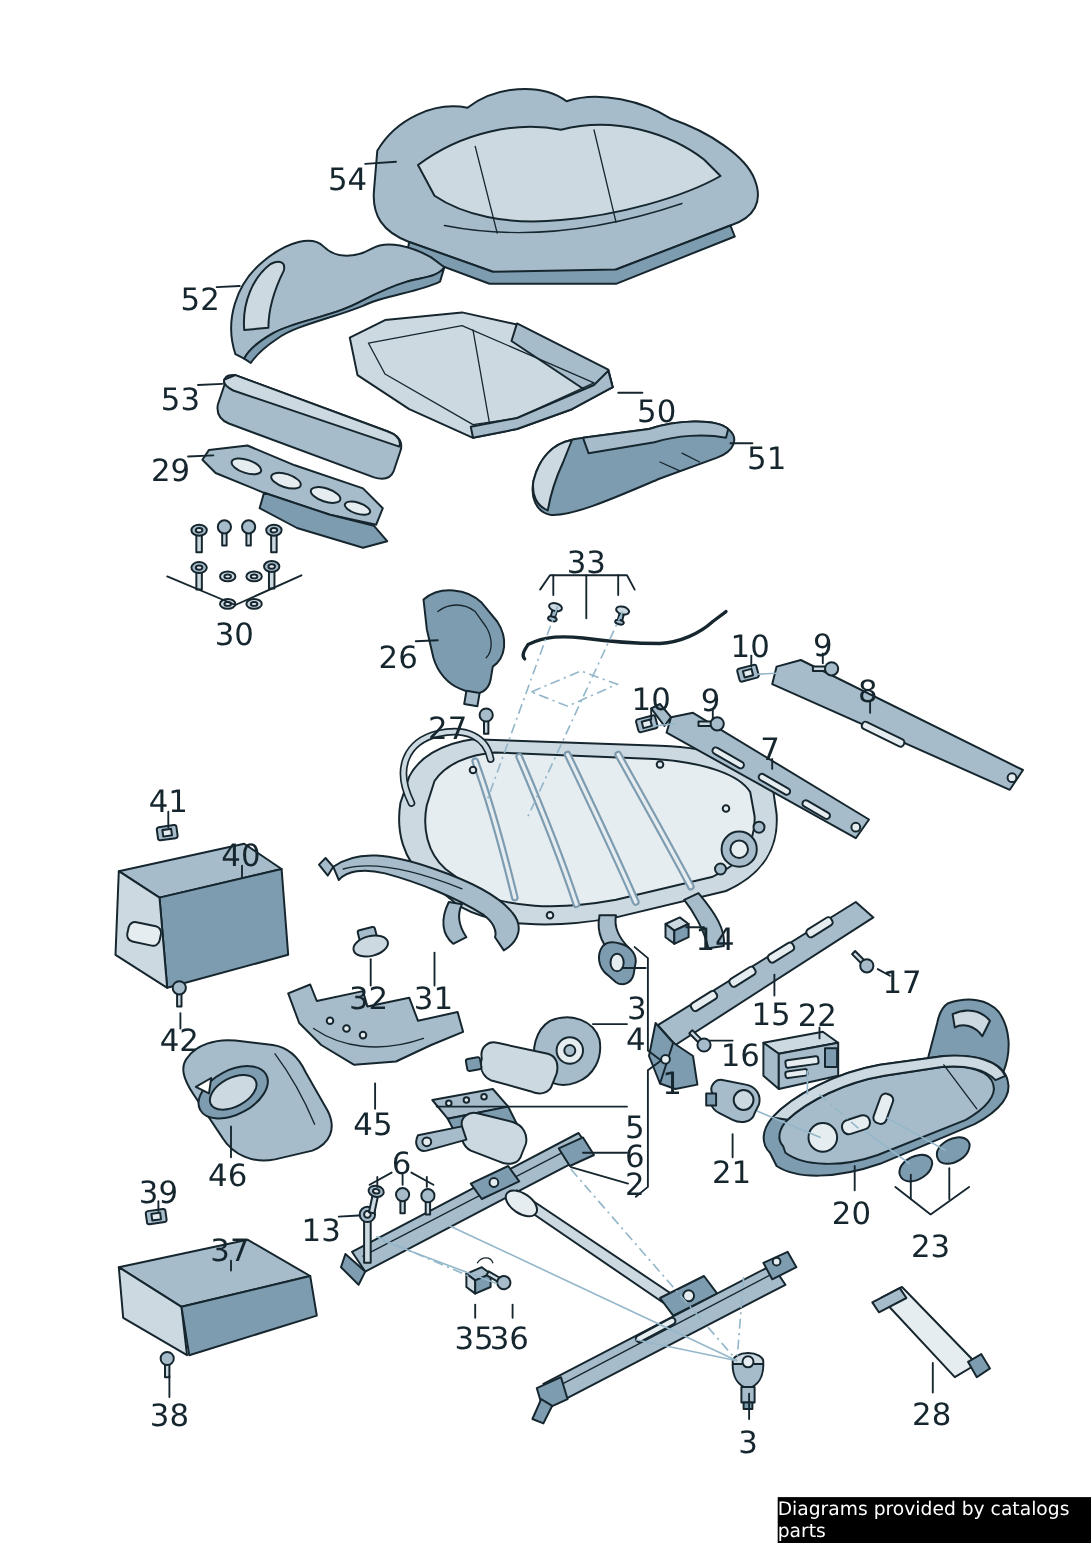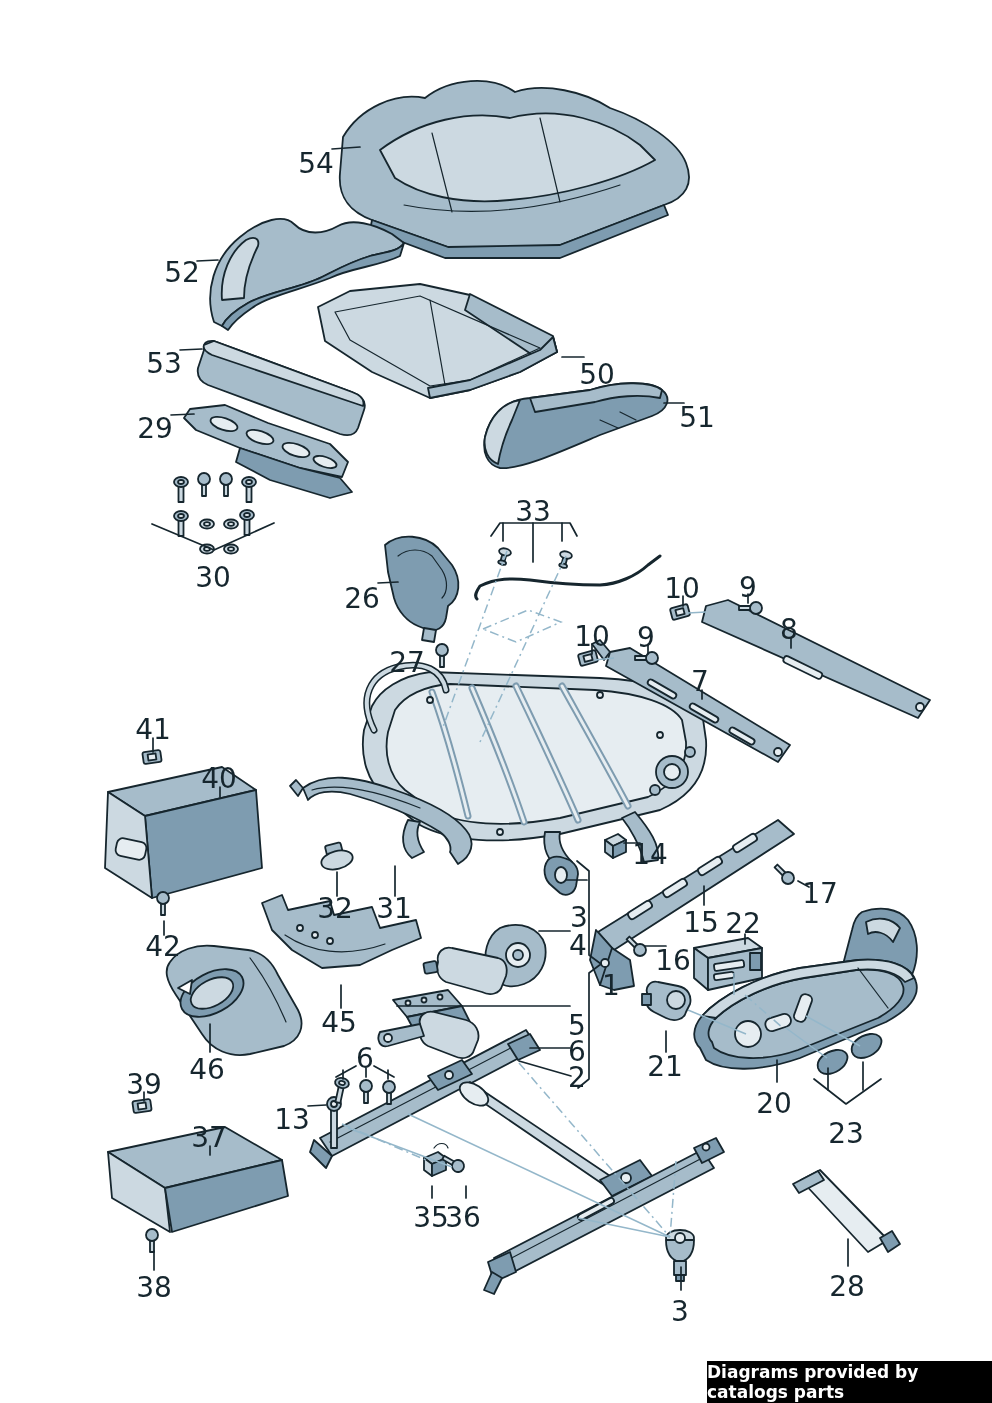--- a/index.html
+++ b/index.html
@@ -16,21 +16,21 @@
   .wireout{fill:none;stroke:var(--outline);stroke-width:7;}
   .wirein{fill:none;stroke:var(--light);stroke-width:4;}
   .harness{fill:none;stroke:var(--outline);stroke-width:3;}
   .lbl{font-family:"DejaVu Sans","Liberation Sans",sans-serif;font-size:28px;fill:var(--outline);
        text-anchor:middle;dominant-baseline:central;stroke:none;}
   .leader{fill:none;stroke:var(--outline);stroke-width:1.7;stroke-linecap:round;stroke-linejoin:round;}
   .pointer{fill:none;stroke:var(--construction);stroke-width:1.5;}
   .pdash{stroke-dasharray:9 4 2 4;}
   .footer-bar{position:absolute;left:707px;top:1361px;width:285px;height:42px;background:var(--footer-bg);
       color:var(--footer-fg);display:flex;align-items:center;justify-content:center;
-      font-size:17px;font-family:"DejaVu Sans","Liberation Sans",sans-serif;font-weight:bold;}
+      font-size:17px;font-family:"DejaVu Sans","Liberation Sans",sans-serif;}
 </style>
 </head>
 <body>
 
 <div class="stage">
 <svg width="992" height="1403" viewBox="0 0 992 1403">
   <defs>
     <g id="sym-bolt">
       <rect x="-2.5" y="3" width="5" height="17" class="f1"></rect>
       <line x1="-2.5" y1="9" x2="2.5" y2="9" class="ln"></line>

